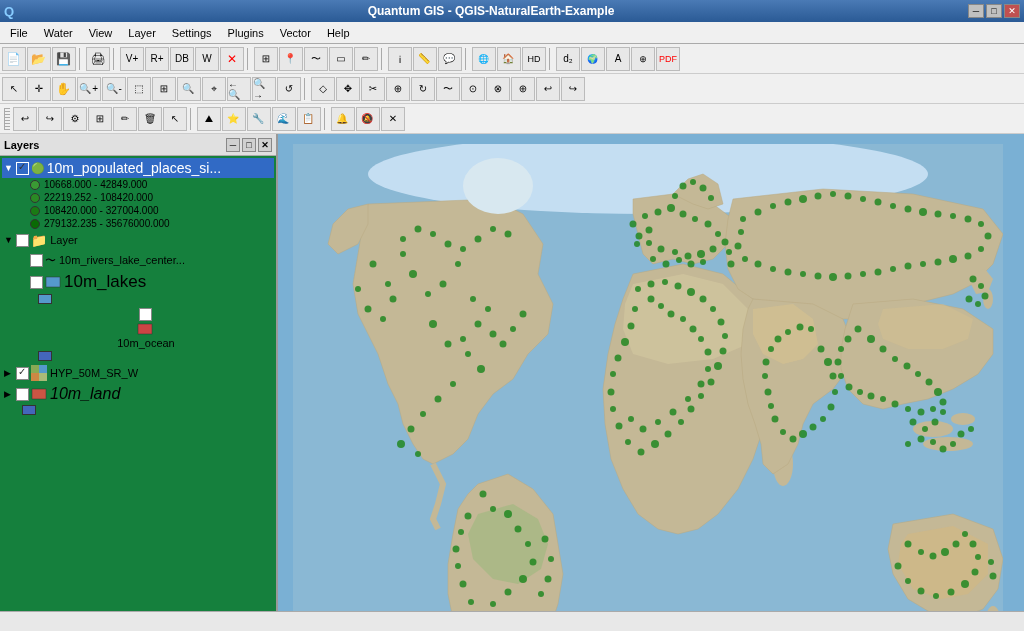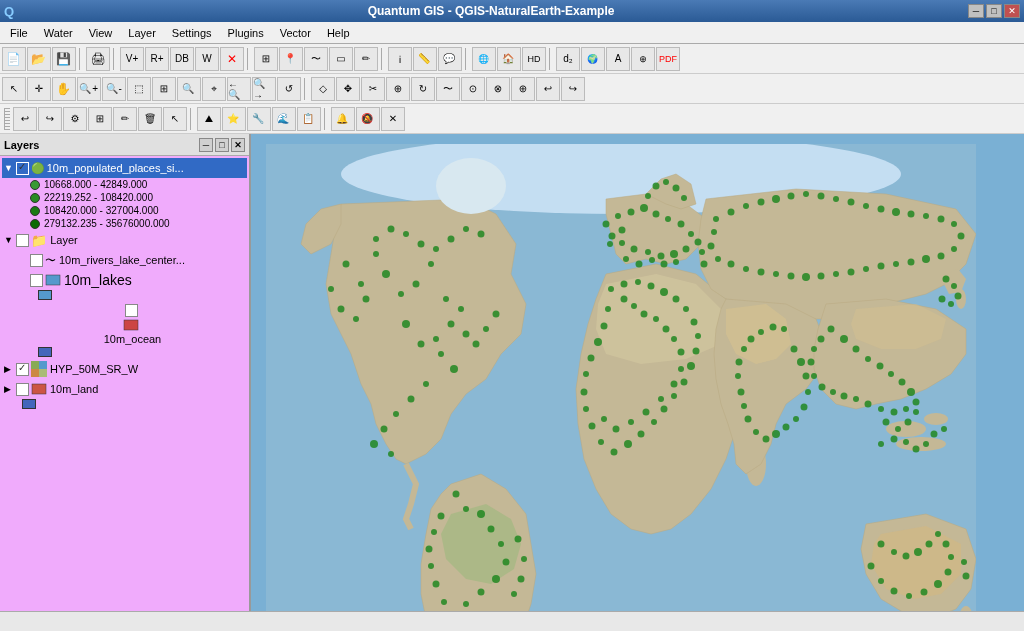--- a/index.html
+++ b/index.html
@@ -85,22 +85,22 @@
     }
 
     
     #main {
       display: flex;
       height: calc(631px - 22px - 22px - 30px - 30px - 30px - 20px);
     }
 
     
     #layers-panel {
-      width: 251px;
-      background: #f0abfc;
+      width: 278px;
+      background: #15803d;
       border-right: 2px solid #999;
       display: flex;
       flex-direction: column;
       flex-shrink: 0;
     }
     #layers-header {
       height: 22px;
       background: #e0e0e0;
       border-bottom: 1px solid #aaa;
       display: flex;
@@ -290,21 +290,21 @@
         <div class="layers-ctrl-btn">✕</div>
       </div>
     </div>
 
     <div id="layers-tree">
 
       <div class="layer-row selected" style="padding-left:2px;">
         <span class="expand-arrow">▼</span>
         <div class="checkbox checked" style="background:#316ac5;border-color:#fff;"></div>
         <span style="font-size:11px;margin-right:2px;color:white;">🟢</span>
-        <span style="font-size:11px;color:white;">10m_populated_places_si...</span>
+        <span style="font-size:14px;color:white;">10m_populated_places_si...</span>
       </div>
 
       <div class="legend-item">
         <div class="legend-dot" style="background:#3a9a34;border:1px solid #333;"></div>
         <span class="legend-text">10668.000 - 42849.000</span>
       </div>
       <div class="legend-item">
         <div class="legend-dot" style="background:#2a8a24;border:1px solid #333;"></div>
         <span class="legend-text">22219.252 - 108420.000</span>
       </div>
@@ -332,21 +332,21 @@
       </div>
 
       <div class="layer-row" style="padding-left:18px;">
         <span class="expand-arrow" style="width:10px;"></span>
         <div class="checkbox"></div>
         <div style="width:16px;height:16px;margin-right:3px;flex-shrink:0;position:relative;">
           <svg width="16" height="16">
               <rect x="1" y="3" width="14" height="10" fill="#5599cc" stroke="#333" stroke-width="0.5"></rect>
             </svg>
         </div>
-        <span style="font-size:14px;">10m_lakes</span>
+        <span style="font-size:17px;">10m_lakes</span>
       </div>
 
       <div style="padding-left:36px;padding-bottom:2px;">
         <div style="width:14px;height:10px;background:#5599cc;border:1px solid #333;"></div>
       </div>
 
       <div class="layer-row" style="padding-left:18px;flex-direction:column;">
         <span class="expand-arrow" style="width:10px;"></span>
         <div class="checkbox"></div>
         <div style="width:16px;height:16px;margin-right:3px;flex-shrink:0;">
@@ -376,21 +376,21 @@
       </div>
 
       <div class="layer-row" style="padding-left:2px;">
         <span class="expand-arrow">▶</span>
         <div class="checkbox"></div>
         <div style="width:16px;height:16px;margin-right:3px;flex-shrink:0;">
           <svg width="16" height="16">
               <rect x="1" y="3" width="14" height="10" fill="#cc5544" stroke="#333" stroke-width="0.5"></rect>
             </svg>
         </div>
-        <span style="font-size:11px;">10m_land</span>
+        <span style="font-size:16px;font-style:italic;">10m_land</span>
       </div>
 
       <div style="padding-left:20px;padding-bottom:2px;">
         <div style="width:14px;height:10px;background:#4466bb;border:1px solid #333;"></div>
       </div>
 
     </div>
   </div>
 
   <div id="map-area">

